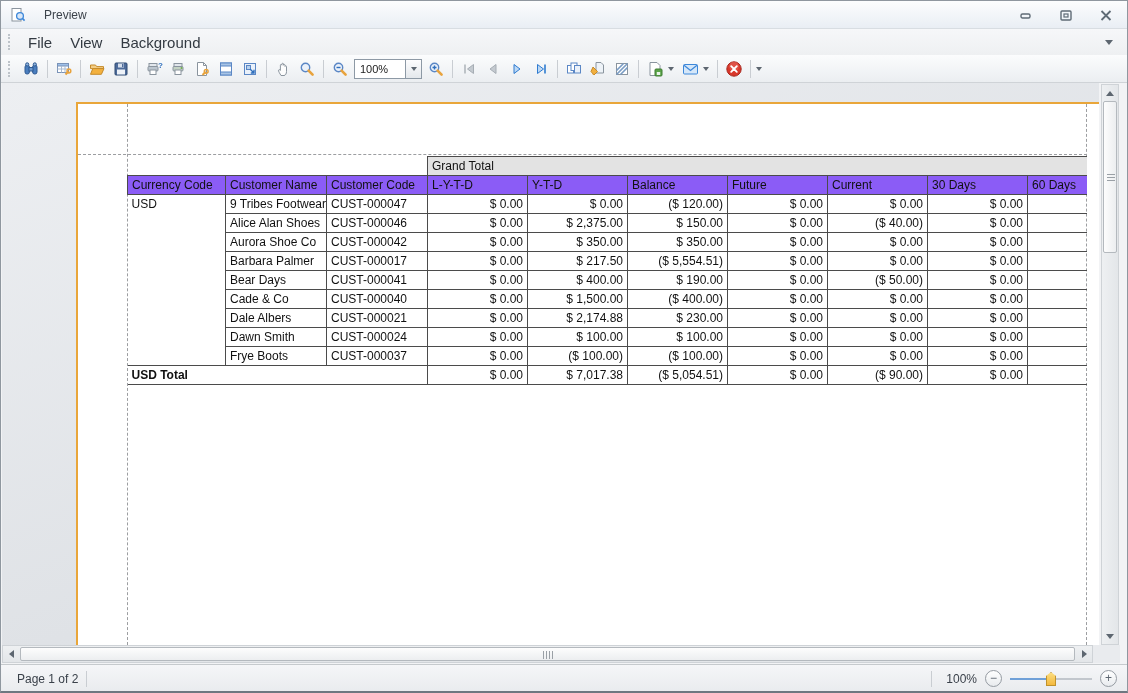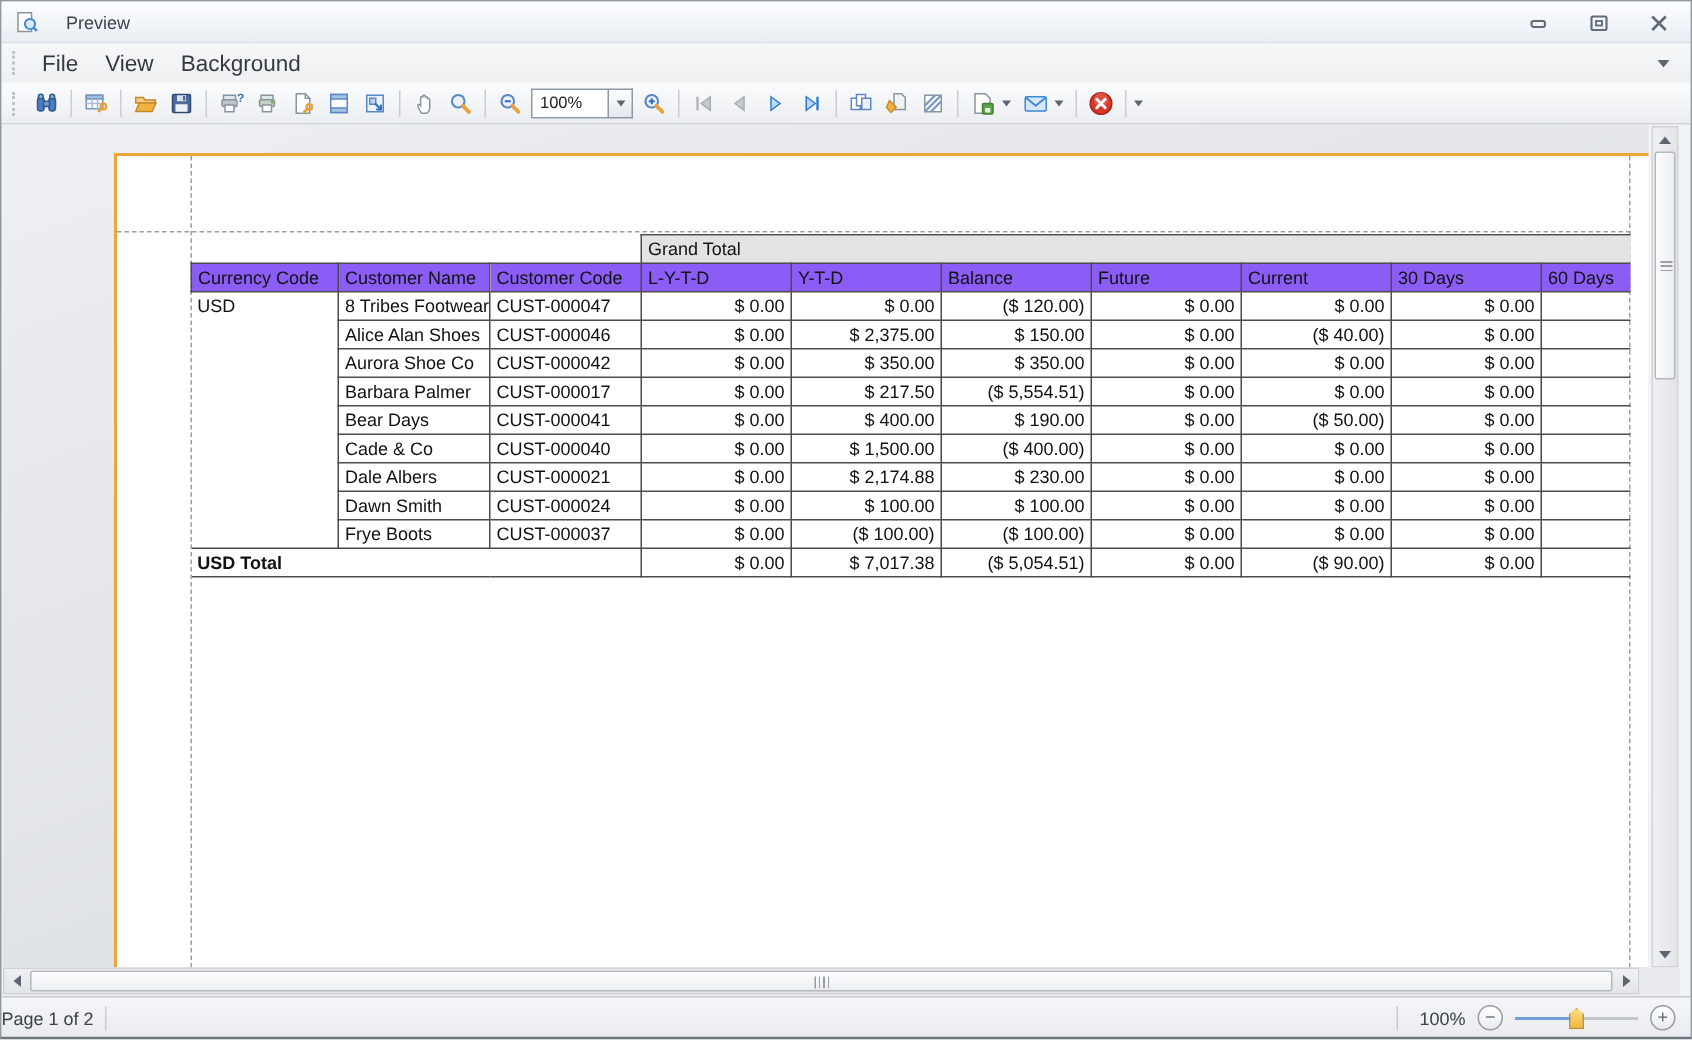--- a/index.html
+++ b/index.html
@@ -79,21 +79,21 @@
              background:linear-gradient(#fdfdfd,#eceef0); border:1px solid #b4b9be; border-radius:2px; }
   .h-grip { position:absolute; left:50%; top:3px; width:10px; height:8px; margin-left:-5px;
             background:repeating-linear-gradient(90deg,#9aa0a6 0 1px, transparent 1px 3px); }
   .sb-corner { position:absolute; left:1092px; top:644px; width:27px; height:18px; background:#e9ebee; }
 
   
   .statusbar { position:absolute; left:0; top:663px; width:100%; height:28px;
                background:linear-gradient(#f5f6f8,#e9ebee); border-top:1px solid #c6cacd;
                display:flex; align-items:center; font-size:12px; color:#3a414a; }
   .sb-sep { width:1px; height:16px; background:#c9cdd2; margin:0 8px; }
-  .page-info { margin-left:0; }
+  .page-info { margin-left:16px; }
   .sb-right { position:absolute; right:10px; display:flex; align-items:center; }
   .zoom-pct { margin:0 8px 0 6px; }
   .round-btn { width:17px; height:17px; border-radius:50%; border:1px solid #959ba2;
                background:linear-gradient(#ffffff,#e8ebee); display:flex; align-items:center; justify-content:center;
                font-size:12px; color:#5d6670; line-height:15px; }
   .slider { position:relative; width:82px; height:17px; margin:0 8px; }
   .slider .trackL { position:absolute; left:0; top:8px; width:40px; height:2px; background:#6fa0d8; }
   .slider .trackR { position:absolute; right:0; top:8px; width:38px; height:2px; background:#c2c7cd; }
   .slider .thumb { position:absolute; left:36px; top:2px; width:10px; height:14px;
                    background:linear-gradient(#fbdc7e,#f4b93e); border:1px solid #c0922c;
@@ -367,21 +367,21 @@
               <th>Balance</th>
               <th>Future</th>
               <th>Current</th>
               <th>30 Days</th>
               <th class="lastcol">60 Days</th>
             </tr>
           </thead>
           <tbody>
               <tr>
                 <td class="cur" rowspan="9">USD</td>
-                <td class="">8 Tribes Footwear</td>
+                <td class="">9 Tribes Footwear</td>
                 <td class="">CUST-000047</td>
                 <td class="num">$ 0.00</td>
                 <td class="num">$ 0.00</td>
                 <td class="num">($ 120.00)</td>
                 <td class="num">$ 0.00</td>
                 <td class="num">$ 0.00</td>
                 <td class="num">$ 0.00</td>
                 <td class="num lastcol"></td>
               </tr>
               <tr>

